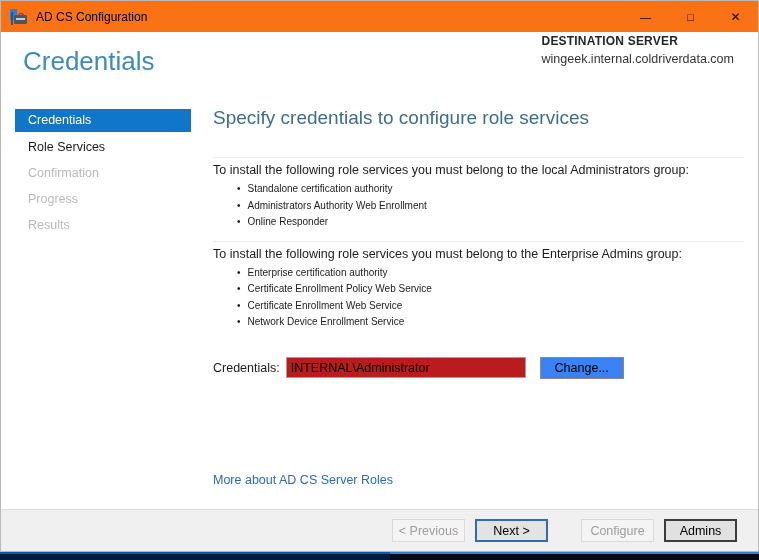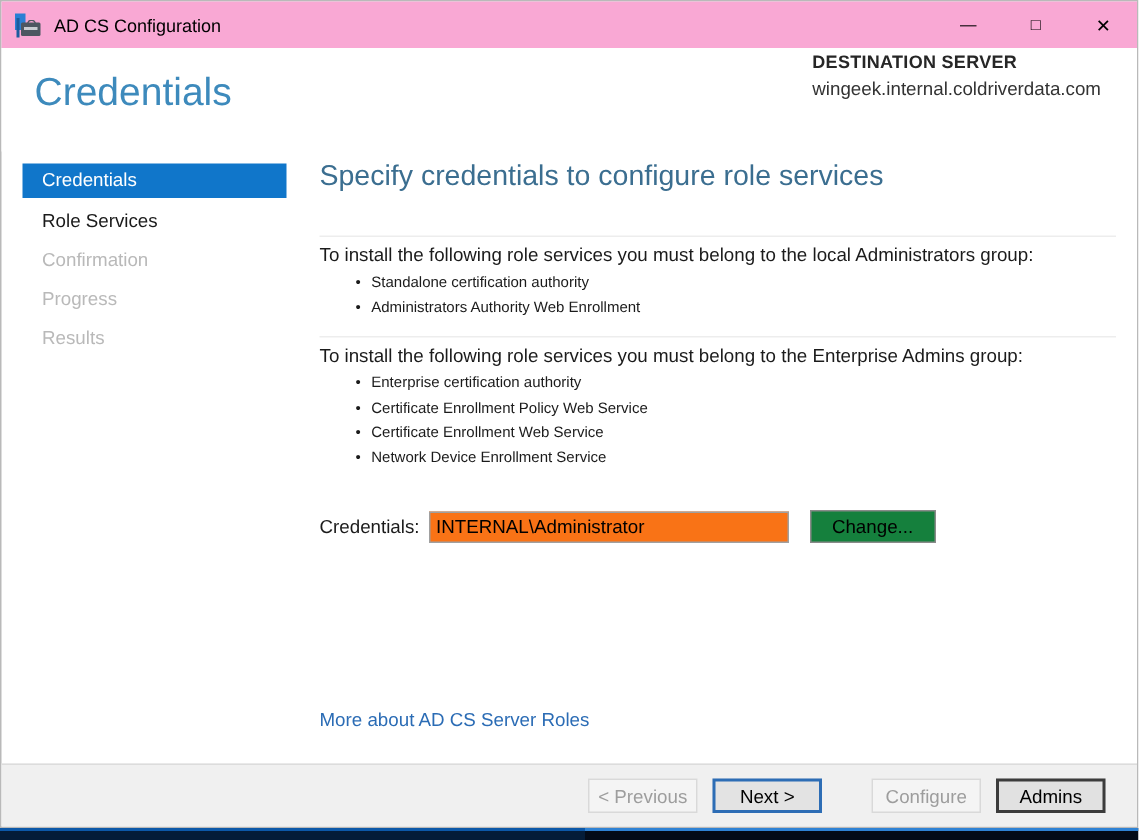--- a/index.html
+++ b/index.html
@@ -4,21 +4,21 @@
 <style>
   * { margin: 0; padding: 0; box-sizing: border-box; }
   html, body { width: 759px; height: 560px; background: #fff; }
   body { font-family: "Liberation Sans", sans-serif; color: #1b1b1b; }
 
   .window { position: relative; width: 759px; height: 560px; overflow: hidden; }
   .dialog { position: absolute; top: 0; left: 0; width: 759px; height: 552px;
             background: #fff; border: 1px solid #b9b9b9; display: flex; flex-direction: column; }
 
   
-  .titlebar { height: 31px; display: flex; align-items: center; background: #f9a8d4; flex: 0 0 auto; }
+  .titlebar { height: 31px; display: flex; align-items: center; background: #f97316; flex: 0 0 auto; }
   .app-icon { width: 18px; height: 16px; margin: 0 8px 0 9px; position: relative; }
   .app-icon .flag { position: absolute; left: 0; top: 0; width: 7px; height: 11px; background: #2a7fd4; }
   .app-icon .pole { position: absolute; left: 1px; top: 3px; width: 2px; height: 13px; background: #1c5c9e; }
   .app-icon .box  { position: absolute; left: 4px; top: 6px; width: 13px; height: 9px; background: #4d5761; border-radius: 1px; }
   .app-icon .handle { position: absolute; left: 8px; top: 4px; width: 6px; height: 4px;
                       border: 1.5px solid #4d5761; border-bottom: none; border-radius: 3px 3px 0 0; }
   .app-icon .latch { position: absolute; left: 6px; top: 9px; width: 9px; height: 2px; background: #c8cdd2; }
   .title-text { font-size: 12px; color: #000; }
   .win-controls { margin-left: auto; display: flex; height: 31px; }
   .win-btn { width: 45px; height: 31px; display: flex; align-items: center; justify-content: center;
@@ -44,22 +44,22 @@
   .content h2 { font-size: 19px; font-weight: 300; color: #3b6e90; margin-bottom: 28px; }
   .group { border-top: 1px solid #ededed; padding-top: 5px; margin-bottom: 4px; }
   .group-intro { font-size: 12.5px; color: #1b1b1b; }
   .group ul { list-style: none; margin: 4px 0 6px 24px; }
   .group li { font-size: 10px; line-height: 16.5px; color: #1b1b1b; }
   .group li::before { content: "•"; margin-right: 7px; }
 
   .cred-row { display: flex; align-items: center; margin-top: 16px; }
   .cred-label { font-size: 12.5px; margin-right: 6px; }
   .cred-input { width: 240px; height: 21px; border: 1px solid #a0a0a0; font-family: "Liberation Sans", sans-serif;
-                font-size: 12.5px; padding: 0 4px; color: #000; background: #f97316; }
-  .change-btn { margin-left: 14px; width: 84px; height: 22px; background: #15803d; border: 1px solid #8a8a8a;
+                font-size: 12.5px; padding: 0 4px; color: #000; background: #b91c1c; }
+  .change-btn { margin-left: 14px; width: 84px; height: 22px; background: #3b82f6; border: 1px solid #8a8a8a;
                 font-family: "Liberation Sans", sans-serif; font-size: 12.5px; color: #000; }
 
   .spacer { flex: 1 1 auto; }
   .more-link { font-size: 12.5px; color: #2b6cb5; text-decoration: none; margin-bottom: 22px; display: inline-block; }
 
   
   .footer { flex: 0 0 auto; height: 42px; background: #f0f0f0; border-top: 1px solid #dcdcdc;
             display: flex; align-items: center; justify-content: flex-end; padding-right: 21px; }
   .btn { height: 23px; width: 73px; font-family: "Liberation Sans", sans-serif; font-size: 12.5px;
          background: #e1e1e1; border: 1px solid #adadad; color: #000; text-align: center; }
@@ -114,20 +114,21 @@
       </nav>
 
       <div class="content">
         <h2>Specify credentials to configure role services</h2>
 
         <div class="group">
           <div class="group-intro">To install the following role services you must belong to the local Administrators group:</div>
           <ul>
             <li>Standalone certification authority</li>
             <li>Administrators Authority Web Enrollment</li>
+            <li>Online Responder</li>
           </ul>
         </div>
 
         <div class="group">
           <div class="group-intro">To install the following role services you must belong to the Enterprise Admins group:</div>
           <ul>
             <li>Enterprise certification authority</li>
             <li>Certificate Enrollment Policy Web Service</li>
             <li>Certificate Enrollment Web Service</li>
             <li>Network Device Enrollment Service</li>

